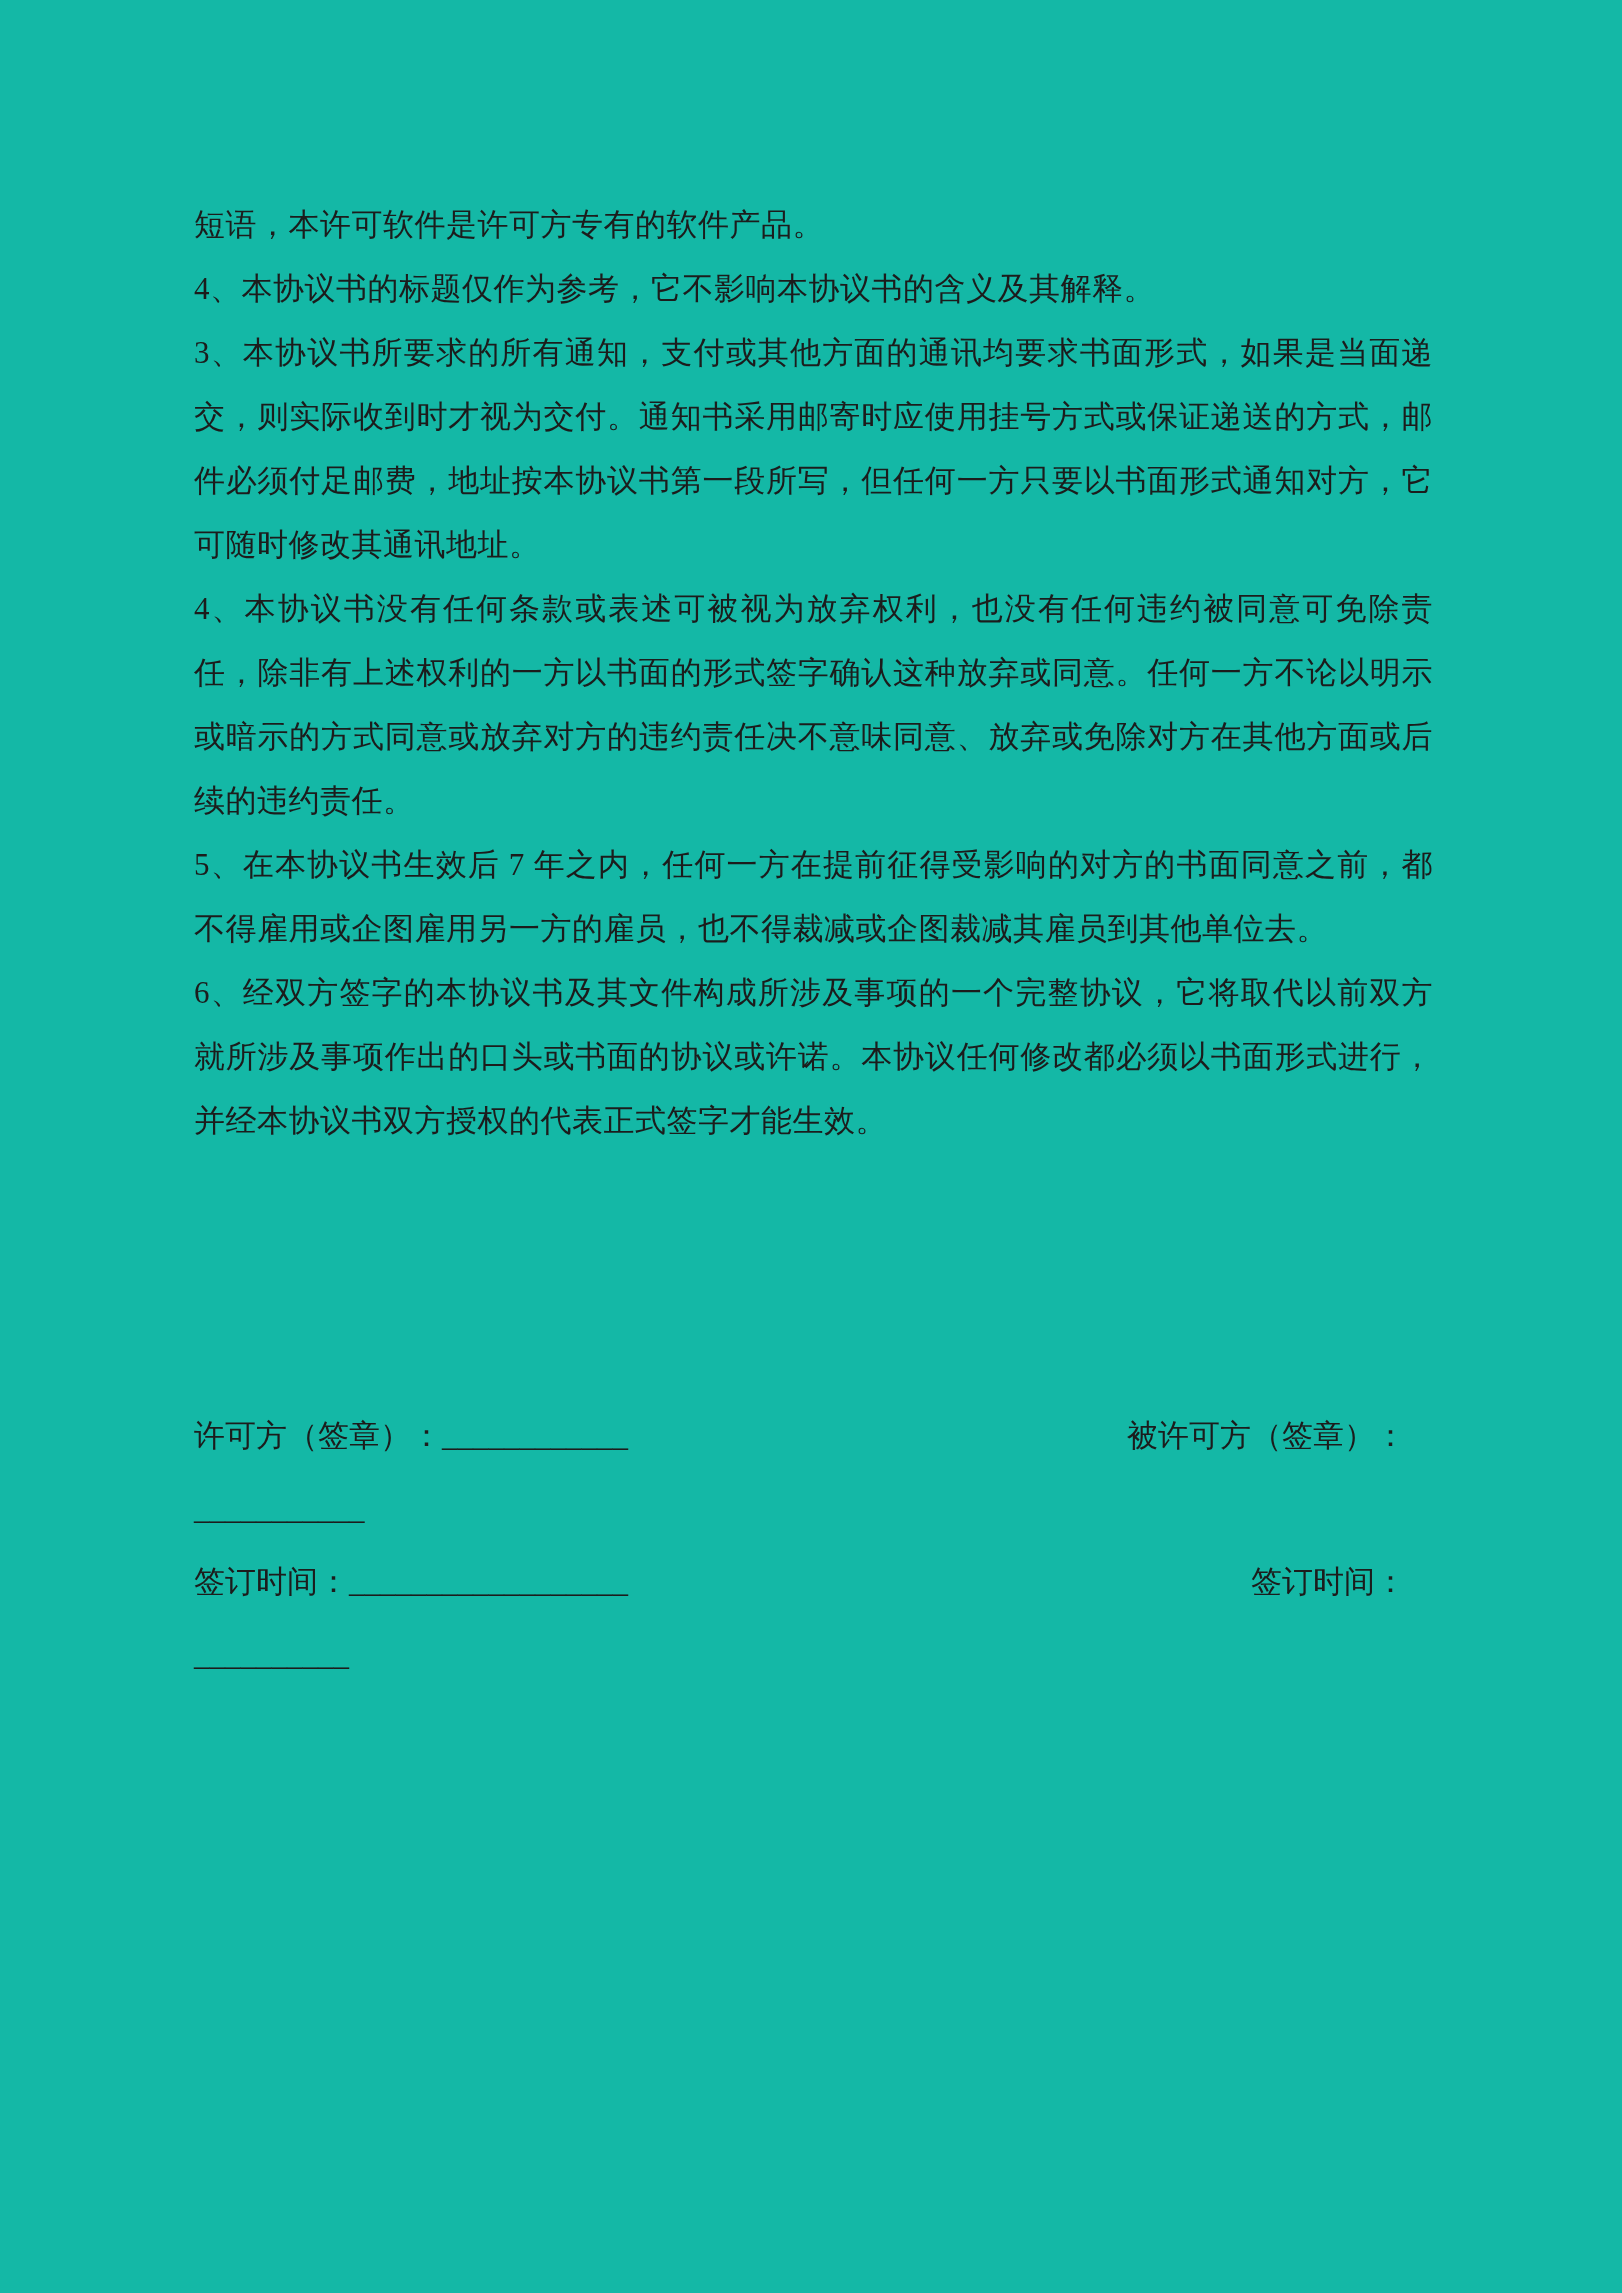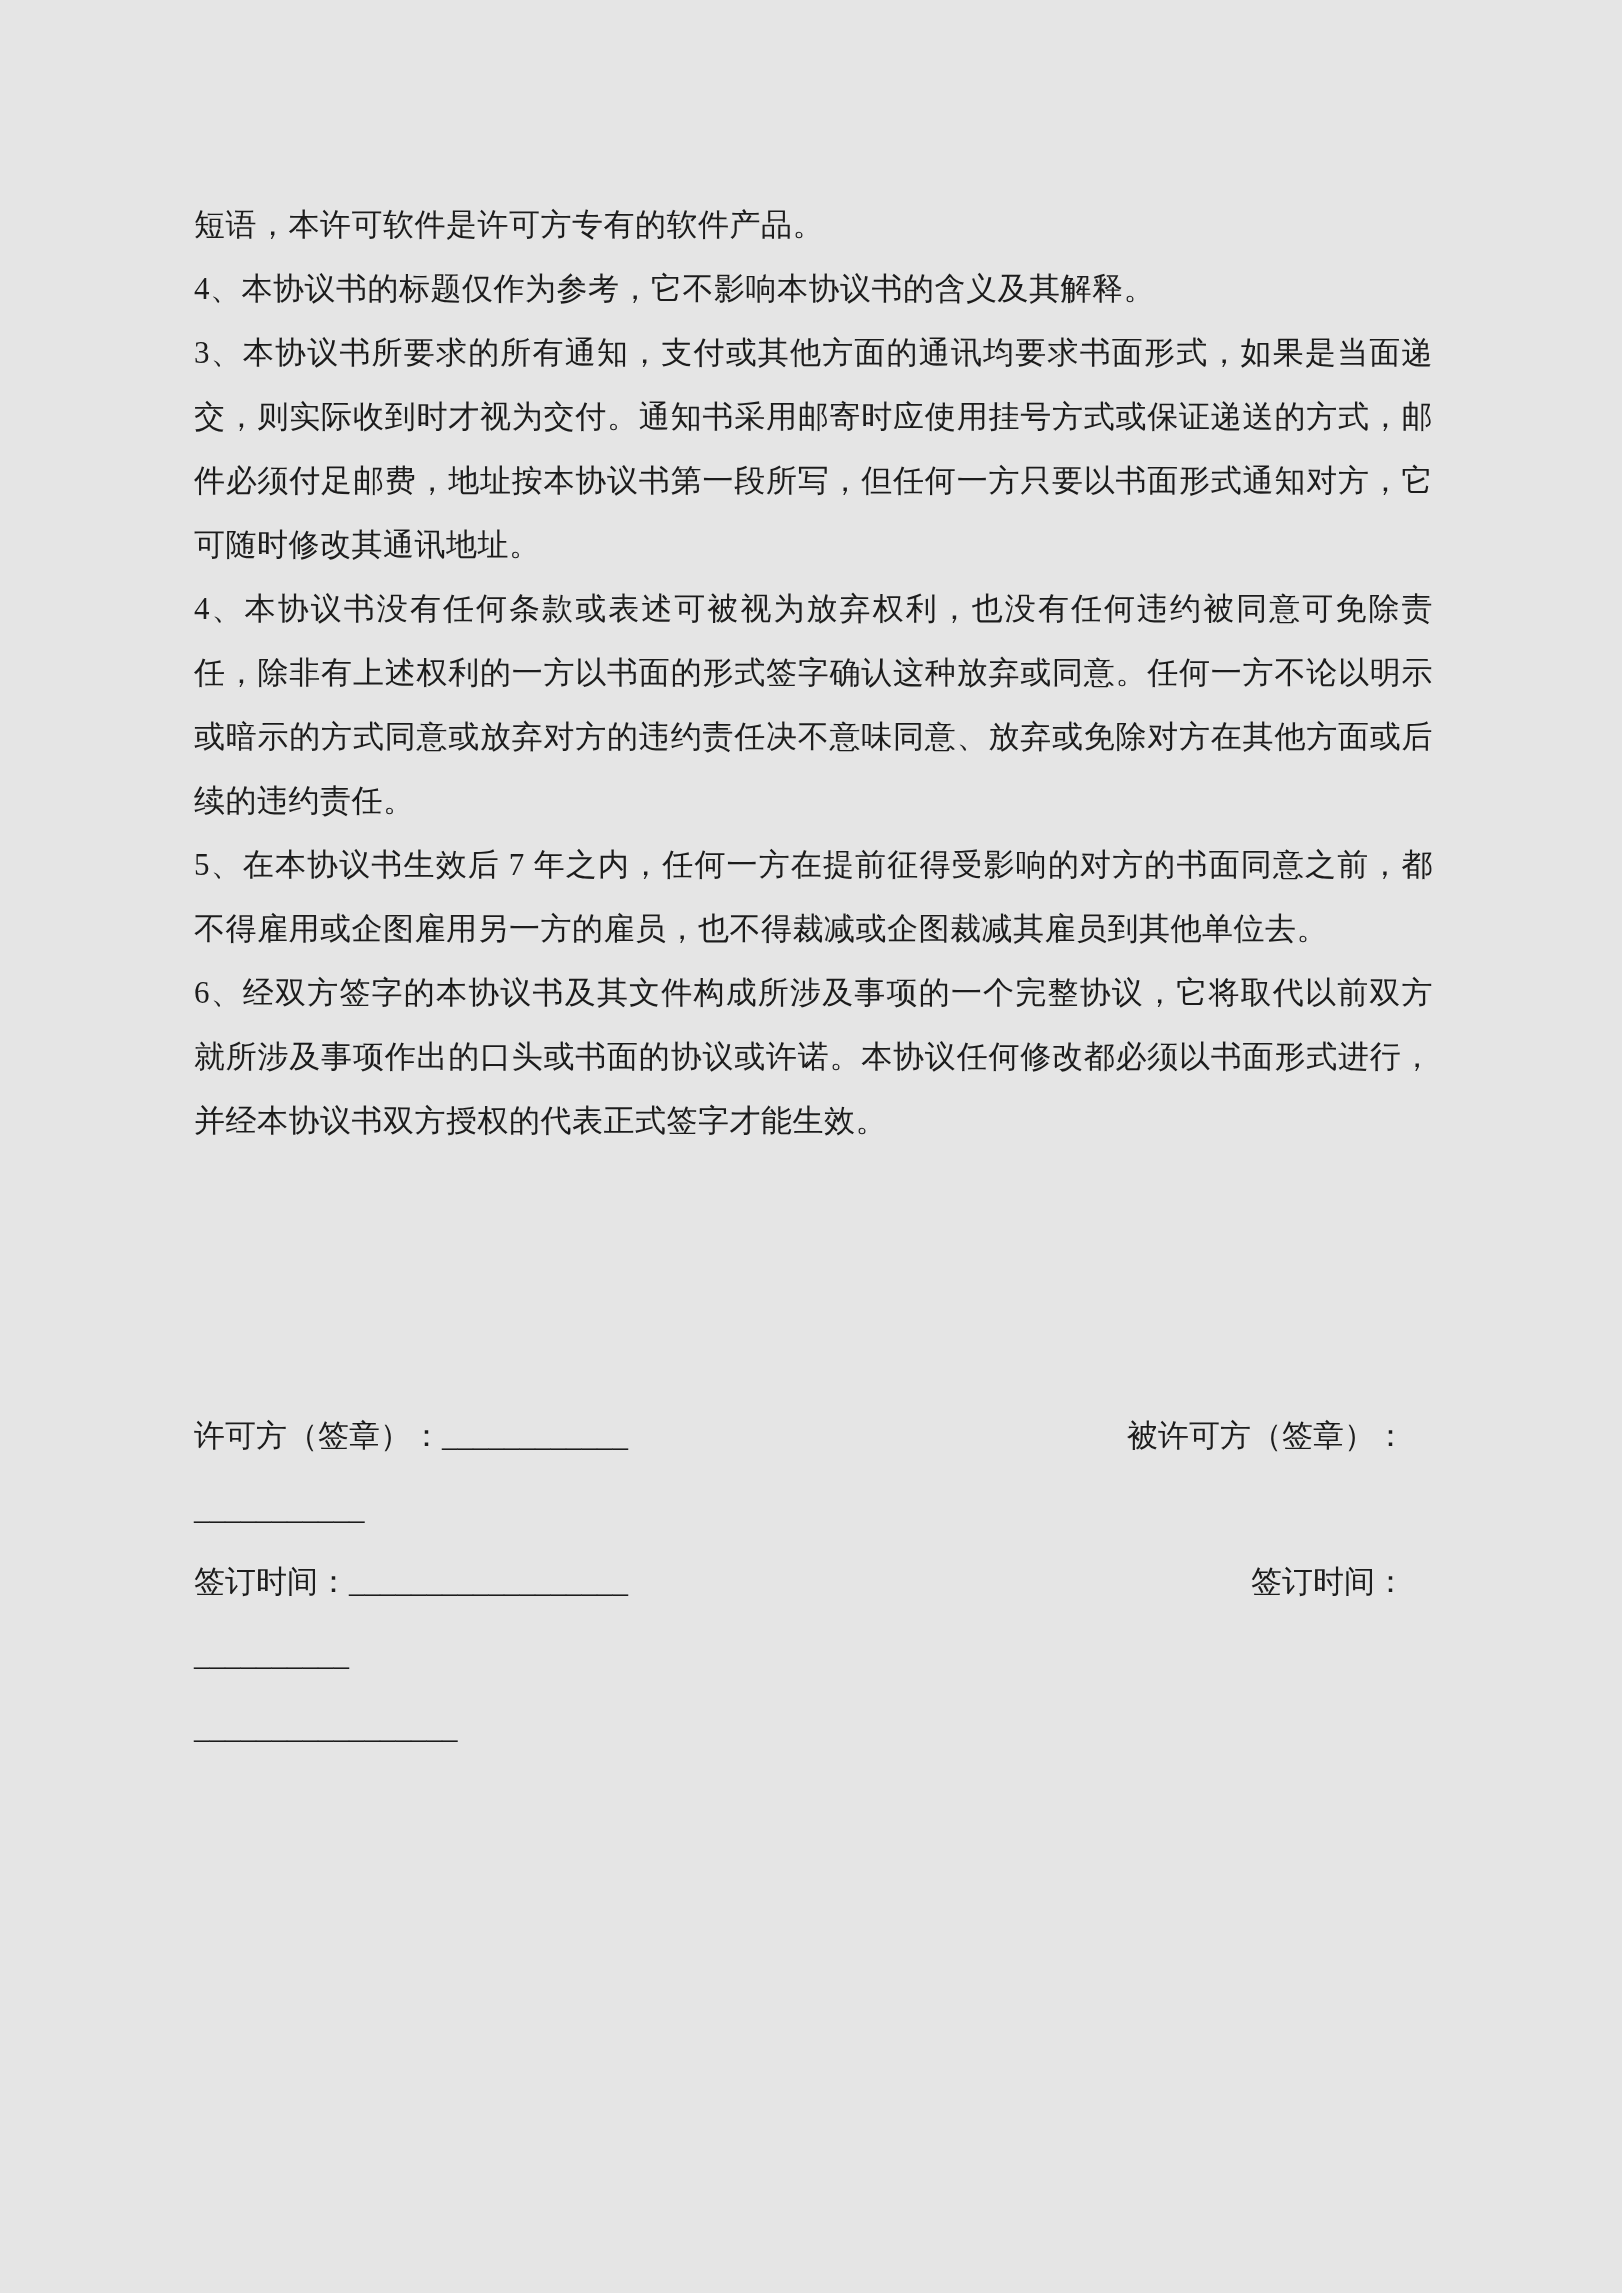--- a/index.html
+++ b/index.html
@@ -7,21 +7,21 @@
     width: 1623px;
     height: 2294px;
     background: #ffffff;
     position: relative;
     font-family: "Liberation Serif", "DejaVu Serif", serif;
     color: #1c1c1c;
   }
   .page {
     position: absolute;
     inset: 0;
-    background: #e5e5e5;
+    background: #14b8a6;
     overflow: hidden;
     text-decoration: underline;
   }
   .content {
     position: absolute;
     left: 194px;
     width: 1239px;
     top: 193px;
     font-size: 31px;
     line-height: 64px;
@@ -79,21 +79,17 @@
       <span class="sig-right"></span>
     </div>
     <div class="sig-row">
       <span class="sig-left">签订时间：__________________</span>
       <span class="sig-right">签订时间：</span>
     </div>
     <div class="sig-row">
       <span class="sig-left">__________</span>
       <span class="sig-right"></span>
     </div>
-    <div class="sig-row">
-      <span class="sig-left">_________________</span>
-      <span class="sig-right"></span>
-    </div>
   </div>
 
 
 </div>
 
 
 </body></html>

